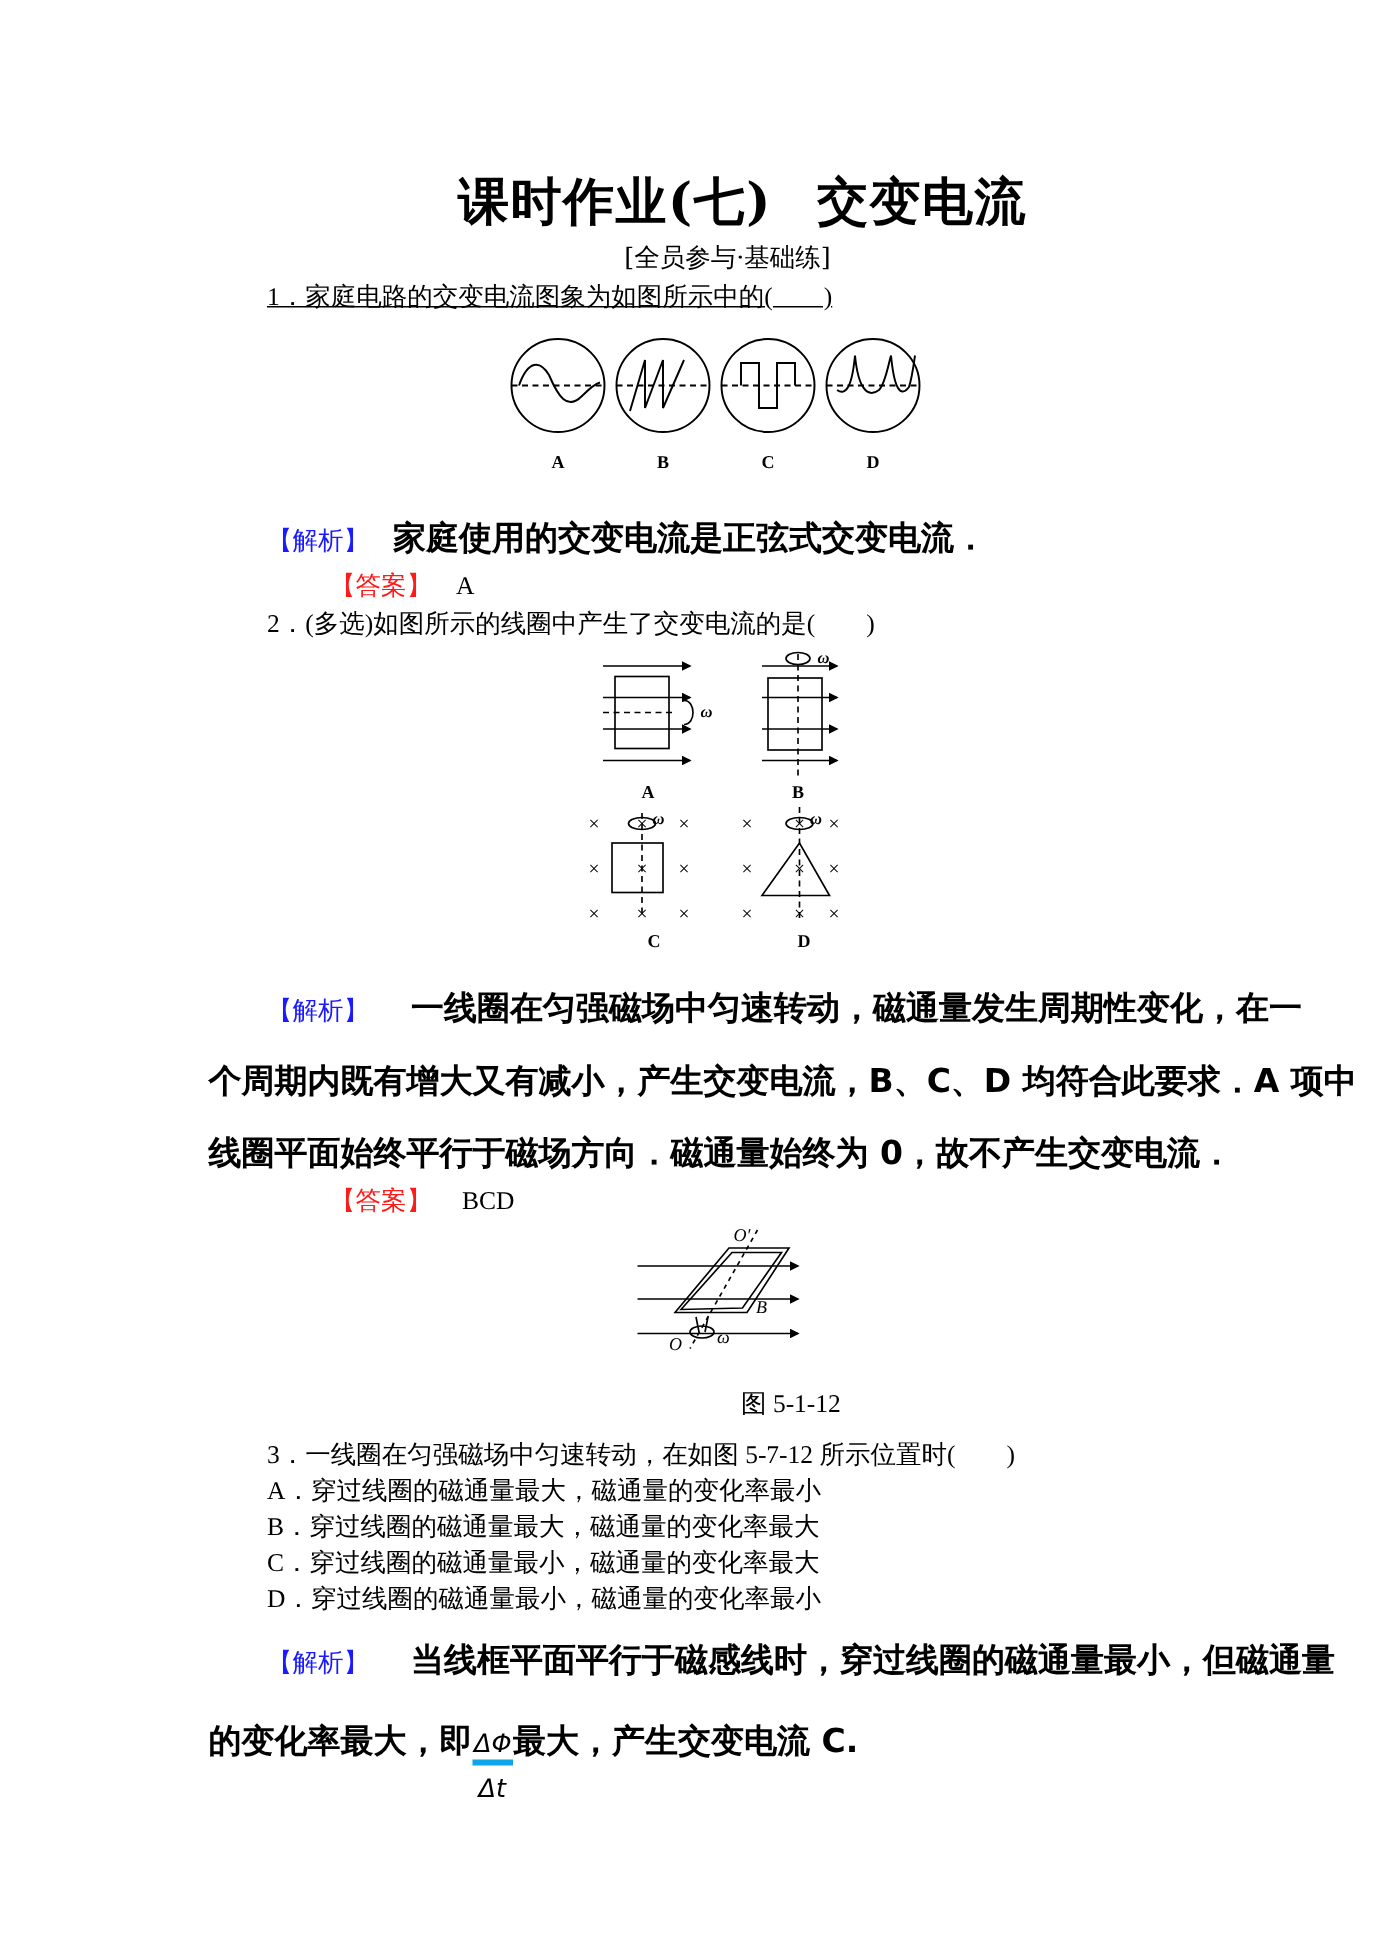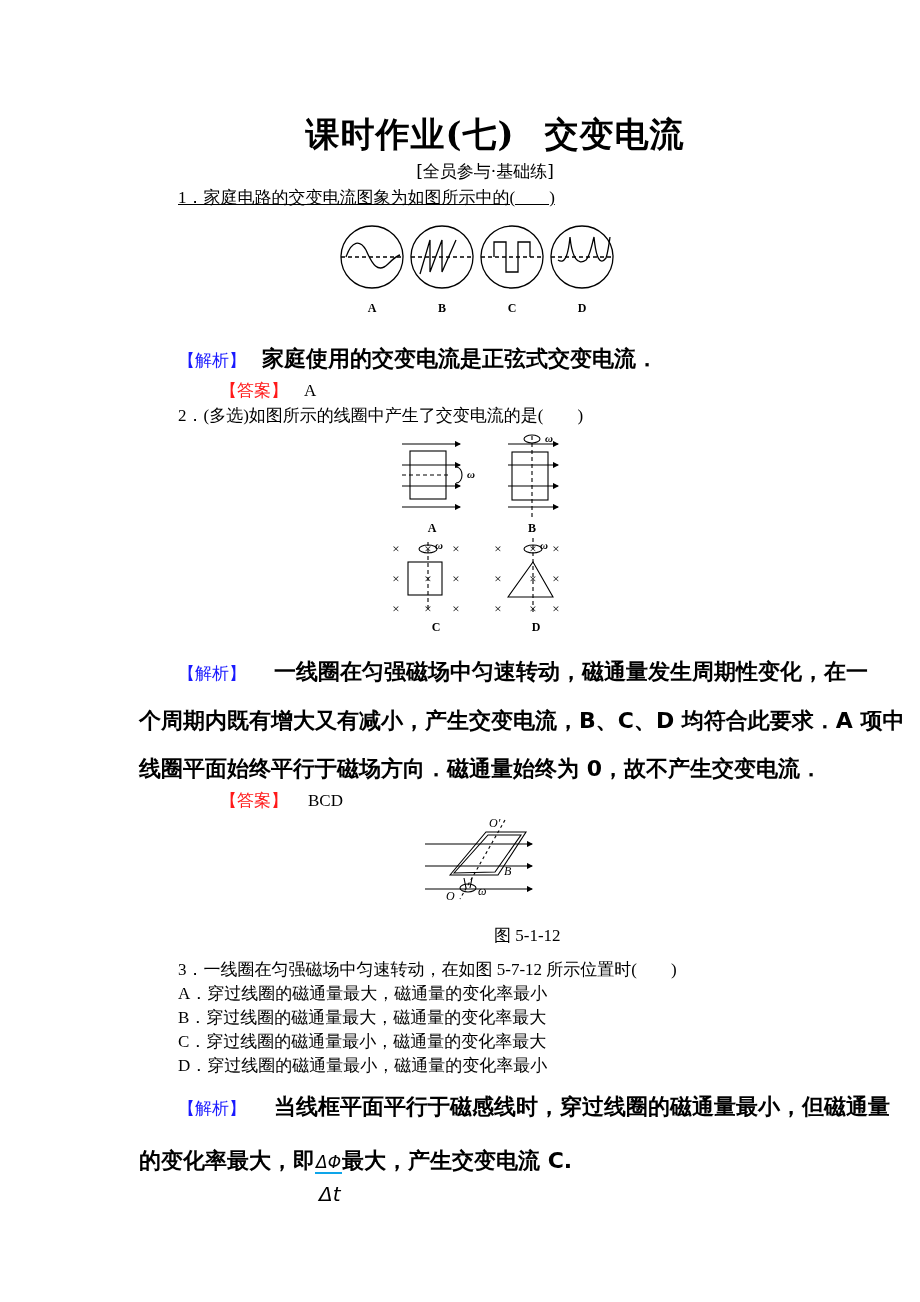--- a/index.html
+++ b/index.html
@@ -10,22 +10,22 @@
            font-family:"DejaVu Serif","Liberation Serif",serif; letter-spacing:1px; }
   .title .gap { display:inline-block; width:30px; }
   .subtitle { left:0; width:970px; top:160px; text-align:center; font-size:17px; }
   .q { font-size:17px; font-family:"Liberation Serif","DejaVu Serif",serif; }
   .sans { font-family:"DejaVu Sans","Liberation Sans",sans-serif; font-size:22px;font-weight:bold; }
   .lbl-blue { color:#1a1aff; font-family:"DejaVu Sans","Liberation Sans",sans-serif; font-size:17px; }
   .lbl-red { color:#ff1a1a; font-family:"DejaVu Sans","Liberation Sans",sans-serif; font-size:17px;margin-left:42px; }
   .ans-val { font-family:"Liberation Serif","DejaVu Serif",serif; font-size:17px; }
   svg text { font-family:"Liberation Serif","DejaVu Serif",serif; }
   .frac { display:inline-block; position:relative; vertical-align:baseline; }
-  .frac .num { display:block; font-family:"DejaVu Sans","Liberation Sans",sans-serif; font-size:17px; border-bottom:2px solid #0ea5e9; line-height:20px; padding:0 1px; }
-  .frac .den { position:absolute; left:4px; top:30px; font-family:"DejaVu Sans","Liberation Sans",sans-serif; font-size:20px; }
+  .frac .num { display:block; font-family:"DejaVu Sans","Liberation Sans",sans-serif; font-size:17px; border-bottom:4px solid #0ea5e9; line-height:20px; padding:0 1px; }
+  .frac .den { position:absolute; left:4px; top:30px; font-family:"DejaVu Sans","Liberation Sans",sans-serif; font-size:17px; }
   .it { font-style:italic; }
 </style>
 </head>
 <body>
 
 <div class="abs title">
   <span>课时作业(七)</span><span class="gap"></span><span>交变电流</span>
 </div>
 <div class="abs subtitle">[全员参与·基础练]</div>
 

